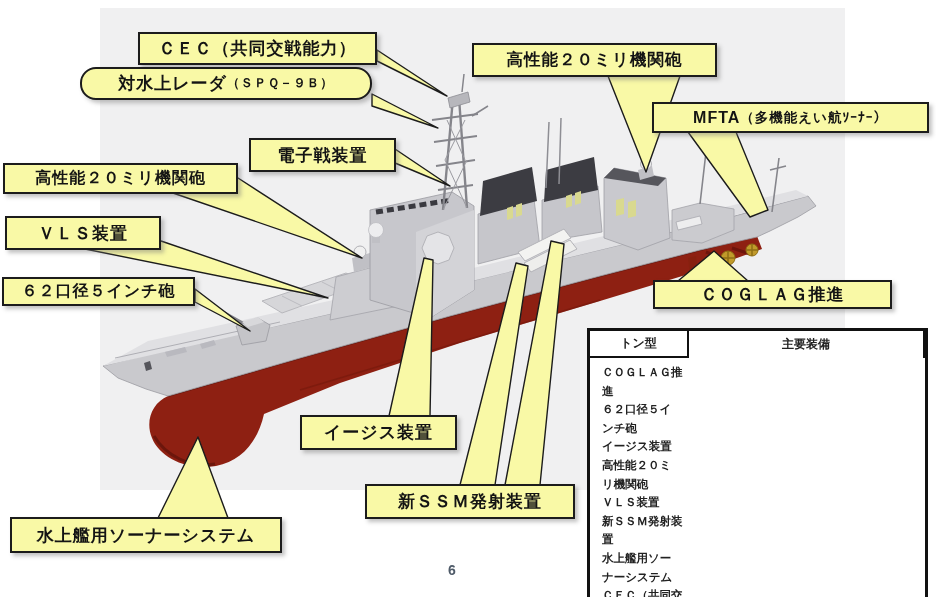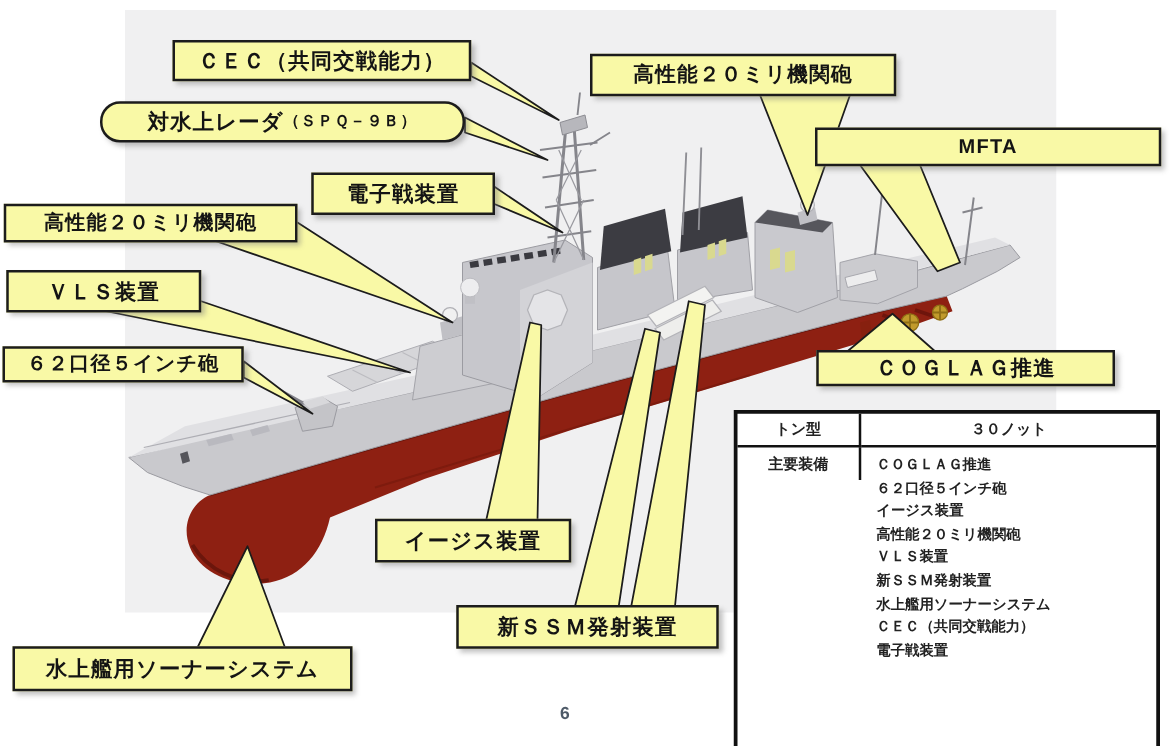--- a/index.html
+++ b/index.html
@@ -164,21 +164,21 @@
     <polygon points="460,485 495,485 528,266 516,263"></polygon>
     <polygon points="505,485 540,485 564,244 551,241"></polygon>
     <polygon points="158,518 228,518 198,437"></polygon>
   </g>
 </svg>
 
 <div class="callout" style="left:138px;top:32px;width:239px;height:33px;font-size:17px;">
   <span>ＣＥＣ（共同交戦能力）</span>
 </div>
 
-<div class="callout" style="left:80px;top:81px;width:292px;height:33px;font-size:17px;border-radius:16px;">
+<div class="callout" style="left:80px;top:67px;width:292px;height:33px;font-size:17px;border-radius:16px;">
   <span>対水上レーダ</span>
     <span class="suffix" style="font-size:12.5px;text-align:center;">（ＳＰＱ－９Ｂ）</span>
 </div>
 
 <div class="callout" style="left:249px;top:138px;width:147px;height:34px;font-size:17px;">
   <span>電子戦装置</span>
 </div>
 
 <div class="callout" style="left:3px;top:163px;width:235px;height:31px;font-size:16px;">
   <span>高性能２０ミリ機関砲</span>
@@ -191,20 +191,21 @@
 <div class="callout" style="left:2px;top:277px;width:193px;height:29px;font-size:16px;">
   <span>６２口径５インチ砲</span>
 </div>
 
 <div class="callout" style="left:472px;top:43px;width:245px;height:34px;font-size:16.5px;">
   <span>高性能２０ミリ機関砲</span>
 </div>
 
 <div class="callout" style="left:652px;top:102px;width:277px;height:31px;font-size:16px;">
   <span>MFTA</span>
+    <span class="suffix" style="font-size:13.5px;">（多機能えい航ｿｰﾅｰ）</span>
 </div>
 
 <div class="callout" style="left:653px;top:280px;width:239px;height:29px;font-size:17px;">
   <span>ＣＯＧＬＡＧ推進</span>
 </div>
 
 <div class="callout" style="left:300px;top:415px;width:157px;height:35px;font-size:17px;">
   <span>イージス装置</span>
 </div>
 
@@ -212,23 +213,20 @@
   <span>新ＳＳＭ発射装置</span>
 </div>
 
 <div class="callout" style="left:10px;top:517px;width:272px;height:36px;font-size:17px;">
   <span>水上艦用ソーナーシステム</span>
 </div>
 
 <div class="spec-table">
   <div class="st-cell st-head st-rowline">
     <span>トン型</span>
-  </div>
-  <div class="st-cell st-rowline">
-    <span>３０ノット</span>
   </div>
   <div class="st-cell st-head">
     <span>主要装備</span>
   </div>
   <div class="st-cell st-equip">
     <div>ＣＯＧＬＡＧ推進</div>
     <div>６２口径５インチ砲</div>
     <div>イージス装置</div>
     <div>高性能２０ミリ機関砲</div>
     <div>ＶＬＳ装置</div>

